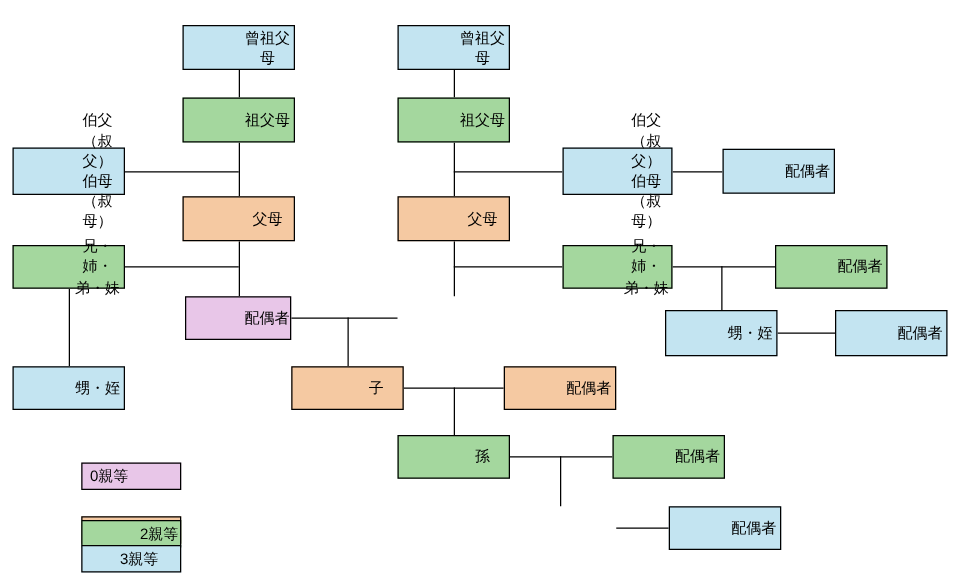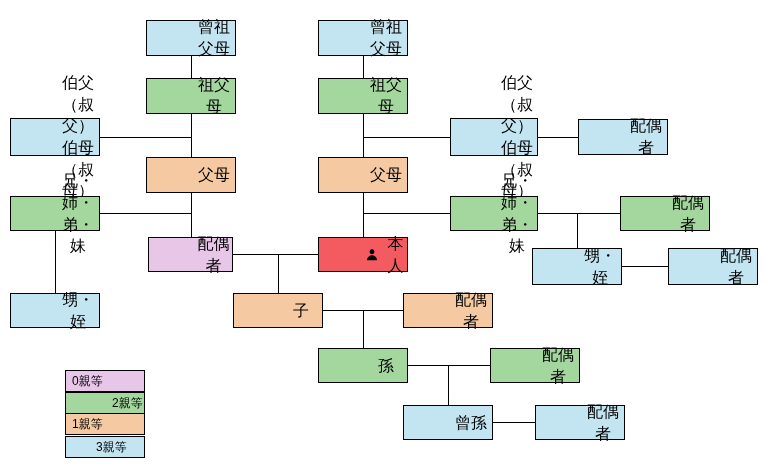--- a/index.html
+++ b/index.html
@@ -11,21 +11,21 @@
     background: #ffffff;
     overflow: hidden;
   }
   .node {
     position: absolute;
     border: 1px solid #000;
     box-sizing: border-box;
     display: flex;
     align-items: center;
     justify-content: center;
-    font-size: 16px;
+    font-size: 12px;
     text-align: center;
     padding-left: 46px;
   }
   .lbl { white-space: pre-line; line-height: 1.35; }
   .line { position: absolute; background: #000; }
   .self-inner { display: flex; align-items: center; gap: 5px; }
   .person-icon svg { display: block; }
   .legend-row {
     position: absolute;
     width: 80px;
@@ -100,31 +100,20 @@
   </div>
   <div class="node" style="left: 450px; top: 196px; width: 88px; height: 35px; background-color: rgb(164, 215, 158);">
     <span class="lbl">兄・姉・弟・妹</span>
   </div>
   <div class="node" style="left: 620px; top: 196px; width: 90px; height: 35px; background-color: rgb(164, 215, 158);">
     <span class="lbl">配偶者</span>
   </div>
   <div class="node" style="left: 148px; top: 237px; width: 85px; height: 35px; background-color: rgb(232, 198, 232);">
     <span class="lbl">配偶者</span>
   </div>
-  <div class="node" style="left: 318px; top: 237px; width: 90px; height: 35px; background-color: rgb(244, 91, 96);">
-    <span class="self-inner">
-      <span class="person-icon">
-        <svg viewBox="0 0 24 24" width="14" height="14" aria-hidden="true">
-          <circle cx="12" cy="6.5" r="4.2" fill="#000"></circle>
-          <path d="M3.5 21c0-4.7 3.8-8.5 8.5-8.5s8.5 3.8 8.5 8.5z" fill="#000"></path>
-        </svg>
-      </span>
-      <span class="lbl">本人</span>
-    </span>
-  </div>
   <div class="node" style="left: 532px; top: 248px; width: 90px; height: 37px; background-color: rgb(195, 228, 241);">
     <span class="lbl">甥・姪</span>
   </div>
   <div class="node" style="left: 668px; top: 248px; width: 90px; height: 37px; background-color: rgb(195, 228, 241);">
     <span class="lbl">配偶者</span>
   </div>
   <div class="node" style="left: 10px; top: 293px; width: 90px; height: 35px; background-color: rgb(195, 228, 241);">
     <span class="lbl">甥・姪</span>
   </div>
   <div class="node" style="left: 233px; top: 293px; width: 90px; height: 35px; background-color: rgb(245, 201, 162);">
@@ -132,35 +121,32 @@
   </div>
   <div class="node" style="left: 403px; top: 293px; width: 90px; height: 35px; background-color: rgb(245, 201, 162);">
     <span class="lbl">配偶者</span>
   </div>
   <div class="node" style="left: 318px; top: 348px; width: 90px; height: 35px; background-color: rgb(164, 215, 158);">
     <span class="lbl">孫</span>
   </div>
   <div class="node" style="left: 490px; top: 348px; width: 90px; height: 35px; background-color: rgb(164, 215, 158);">
     <span class="lbl">配偶者</span>
   </div>
-  <div class="node" style="left: 403px; top: 405px; width: 90px; height: 35px; background-color: rgb(195, 228, 241);">
-    <span class="lbl">曾孫</span>
-  </div>
   <div class="node" style="left: 535px; top: 405px; width: 90px; height: 35px; background-color: rgb(195, 228, 241);">
     <span class="lbl">配偶者</span>
   </div>
 
   <div>
     <div class="legend-row" style="left: 65px; top: 370px; background-color: rgb(232, 198, 232);">
       <span>0親等</span>
     </div>
     <div class="legend-row" style="left: 65px; top: 413px; background-color: rgb(245, 201, 162);">
       <span>1親等</span>
     </div>
-    <div class="legend-row" style="left: 65px; top: 392px; background-color: rgb(164, 215, 158); padding-left: 46px;">
+    <div class="legend-row" style="left: 65px; top: 416px; background-color: rgb(164, 215, 158); padding-left: 46px;">
       <span>2親等</span>
     </div>
     <div class="legend-row" style="left: 65px; top: 436px; background-color: rgb(195, 228, 241); padding-left: 30px;">
       <span>3親等</span>
     </div>
   </div>
 
 </div>
 
 </body></html>

